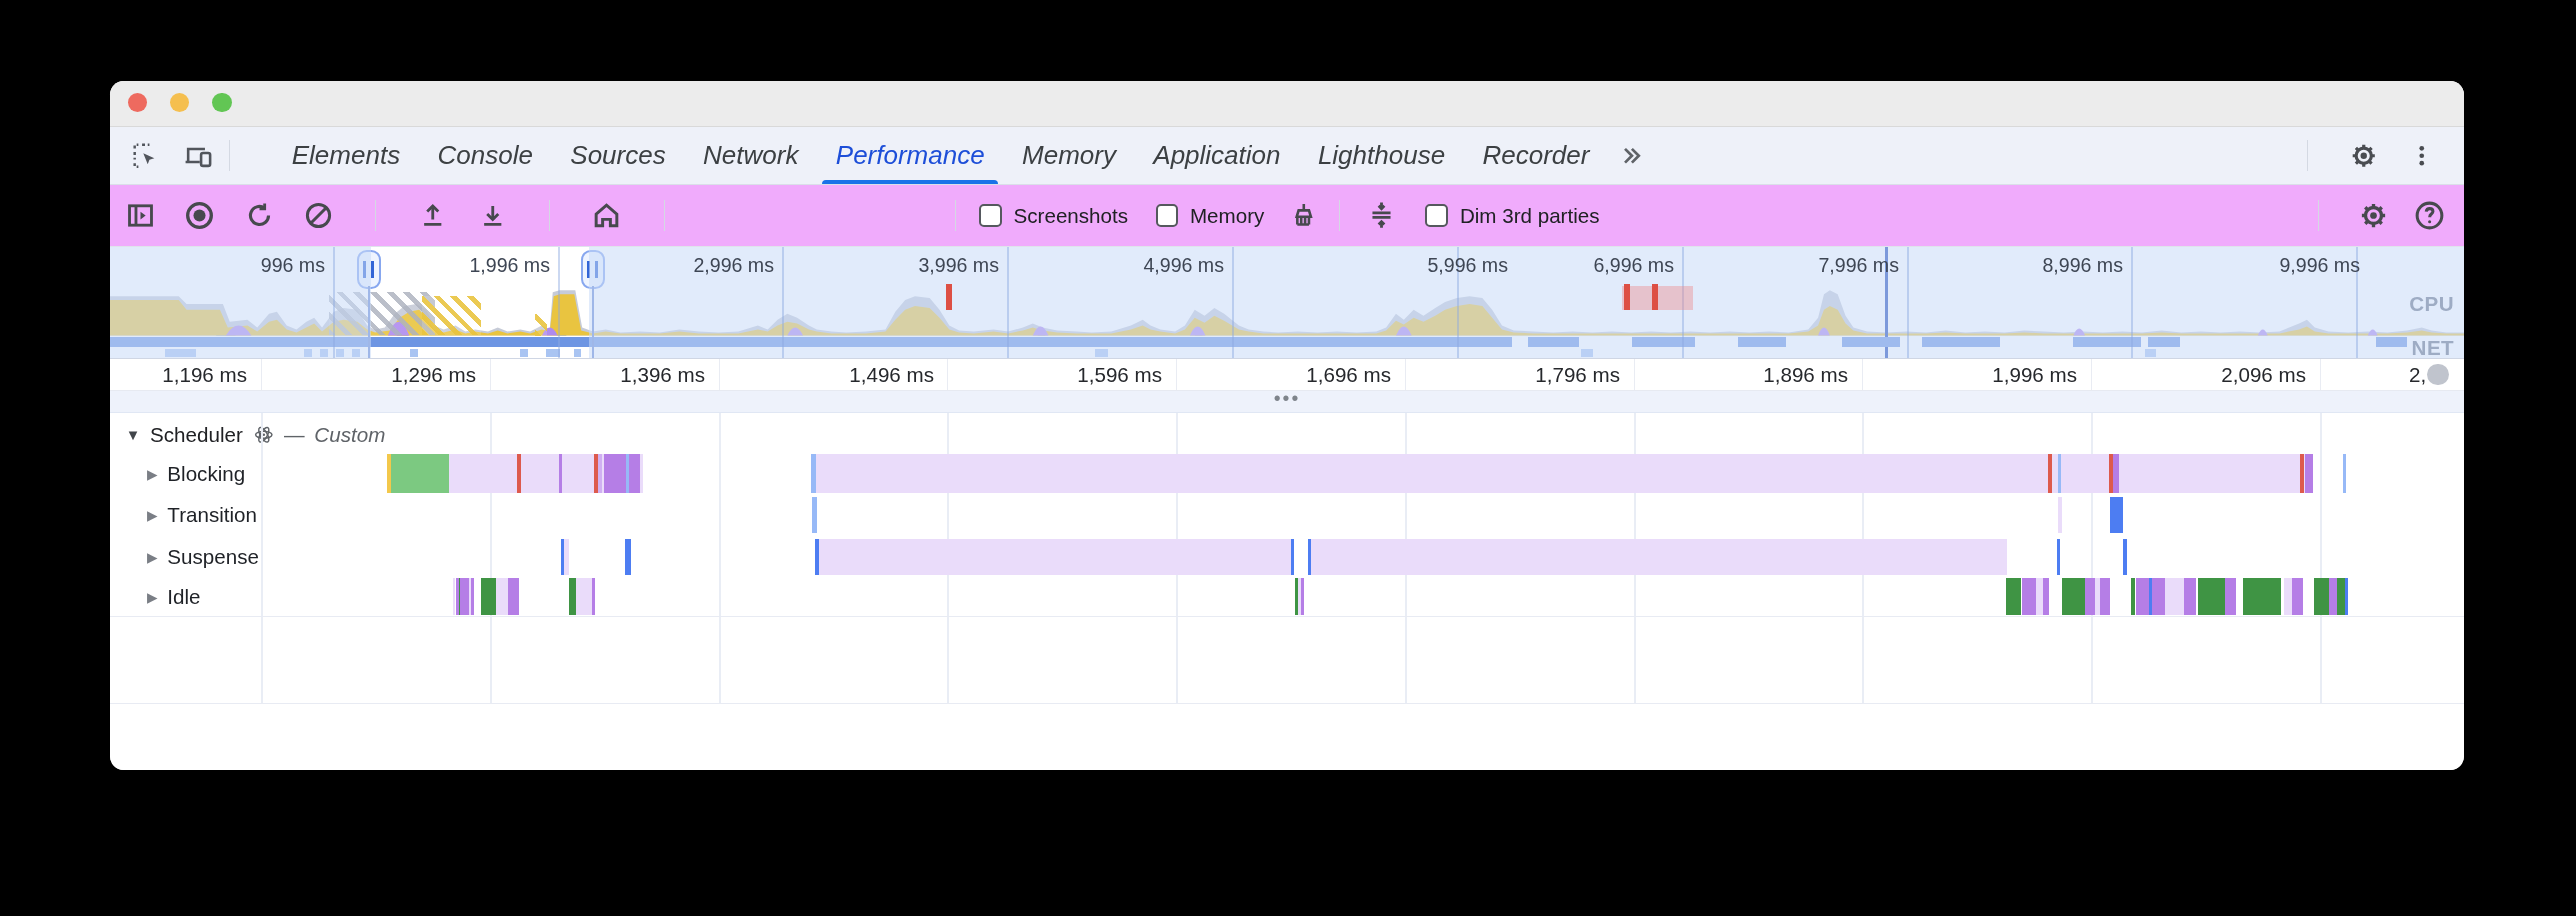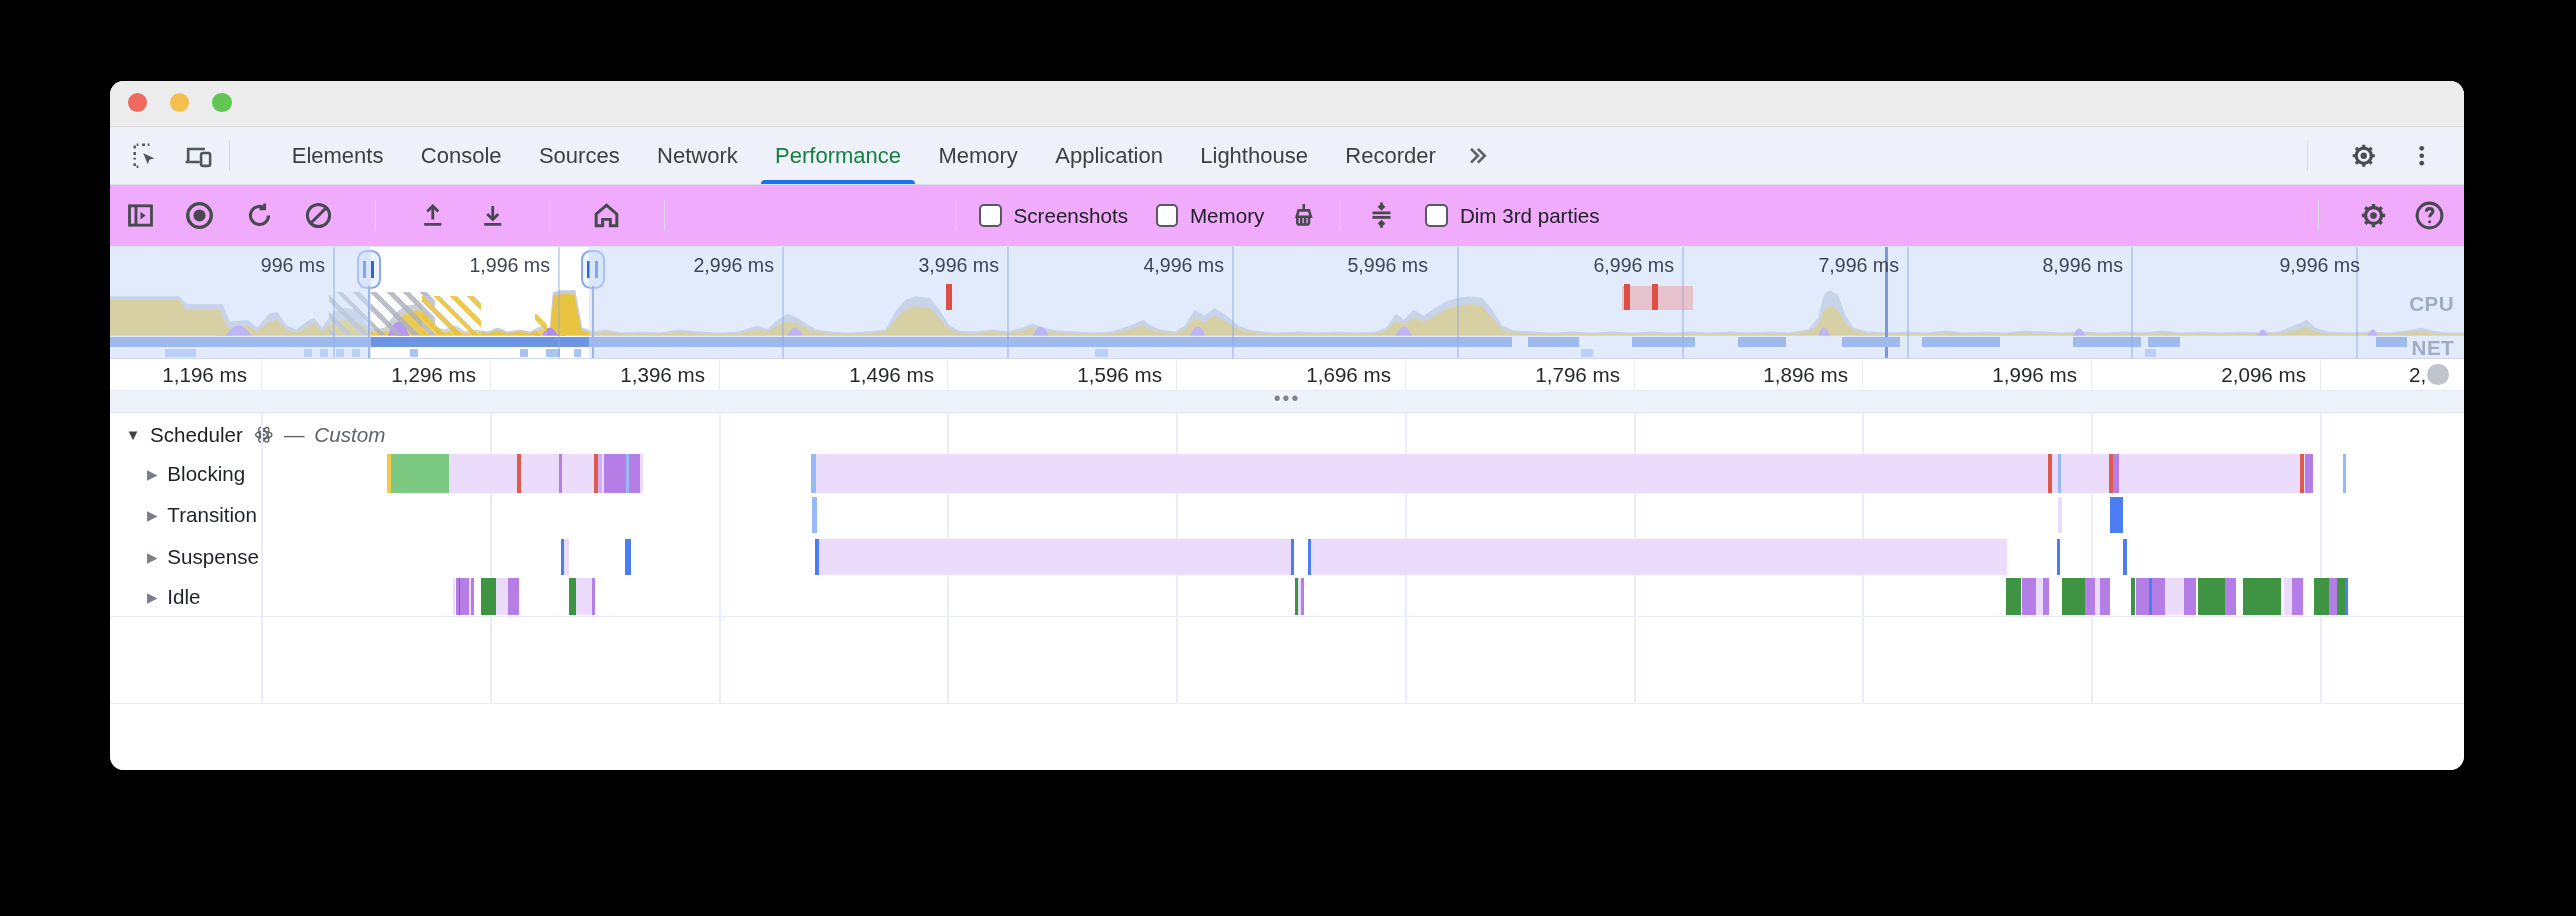--- a/index.html
+++ b/index.html
@@ -7,22 +7,22 @@
   .window{position:absolute;left:110px;top:81px;width:2354px;height:689px;background:#fff;border-radius:13.7px;overflow:hidden;box-shadow:0 19.6px 69px rgba(0,0,0,.6);}
   
   .titlebar{position:absolute;left:0;top:0;width:100%;height:46px;background:#ececec;border-bottom:1px solid #d9d9d9;}
   .lights{position:absolute;left:17.7px;top:11.8px;display:flex;gap:22.6px;}
   .light{width:19.6px;height:19.6px;border-radius:50%;}
   
   .tabrow{position:absolute;left:0;top:46px;width:100%;height:58px;background:#eef1f9;border-bottom:1px solid #dadfe9;display:flex;align-items:center;}
   .tabrow .lefticons{display:flex;align-items:center;gap:19.6px;padding-left:19.6px;color:#51555c;}
   .vdiv{width:1px;height:31px;background:#d4d9e3;margin:0 13.7px;flex:none;}
   .tabs{display:flex;align-items:stretch;height:100%;margin-left:29.5px;}
-  .tab{position:relative;display:flex;align-items:center;padding:0 18.7px;font-size:22px;color:#3c4043;cursor:default;white-space:nowrap;}
-  .tab.active{color:#15803d;}
+  .tab{position:relative;display:flex;align-items:center;padding:0 18.7px;font-size:26px;color:#3c4043;cursor:default;white-space:nowrap;font-style:italic;}
+  .tab.active{color:#1d4ed8;}
   .tab.active::after{content:"";position:absolute;left:4.9px;right:4.9px;bottom:0;height:3.9px;background:#1a73e8;border-radius:3.9px 3.9px 0 0;}
   .tabrow .righticons{margin-left:auto;display:flex;align-items:center;gap:25.5px;padding-right:25.5px;color:#4a4d52;}
   .iconbtn{display:flex;align-items:center;justify-content:center;width:33px;height:33px;flex:none;}
   
   .toolbar{position:absolute;left:0;top:104px;width:100%;height:62px;background:#f0abfc;border-bottom:1px solid #dfe3ec;color:#47494e;}
   .tb-left{position:absolute;left:13.7px;top:0;height:100%;display:flex;align-items:center;gap:26.5px;}
   .tb-mid{position:absolute;left:831px;top:0;height:100%;display:flex;align-items:center;}
   .tb-right{position:absolute;right:17.7px;top:0;height:100%;display:flex;align-items:center;gap:23.6px;}
   .cbox{width:22.6px;height:22.6px;border:2.5px solid #55585e;border-radius:4.9px;background:#fff;flex:none;}
   .cblabel{font-size:20.6px;color:#202124;margin-left:11.8px;white-space:nowrap;}
@@ -300,21 +300,21 @@
       <div class="ov-label" style="right: 2139px;">996 ms</div>
       <div class="ov-tick" style="left: 448px;"></div>
       <div class="ov-label" style="right: 1914px;">1,996 ms</div>
       <div class="ov-tick" style="left: 672px;"></div>
       <div class="ov-label" style="right: 1690px;">2,996 ms</div>
       <div class="ov-tick" style="left: 897px;"></div>
       <div class="ov-label" style="right: 1465px;">3,996 ms</div>
       <div class="ov-tick" style="left: 1122px;"></div>
       <div class="ov-label" style="right: 1240px;">4,996 ms</div>
       <div class="ov-tick" style="left: 1347px;"></div>
-      <div class="ov-label" style="right: 1036px;">5,996 ms</div>
+      <div class="ov-label" style="right: 956px;">5,996 ms</div>
       <div class="ov-tick" style="left: 1572px;"></div>
       <div class="ov-label" style="right: 790px;">6,996 ms</div>
       <div class="ov-tick" style="left: 1797px;"></div>
       <div class="ov-label" style="right: 565px;">7,996 ms</div>
       <div class="ov-tick" style="left: 2021px;"></div>
       <div class="ov-label" style="right: 341px;">8,996 ms</div>
       <div class="ov-tick" style="left: 2246px;"></div>
       <div class="ov-label" style="right: 104px;">9,996 ms</div>
       <div class="mk-band" style="left: 1512px; width: 71px;"></div>
       <div class="mk-red" style="left: 836px;"></div>

